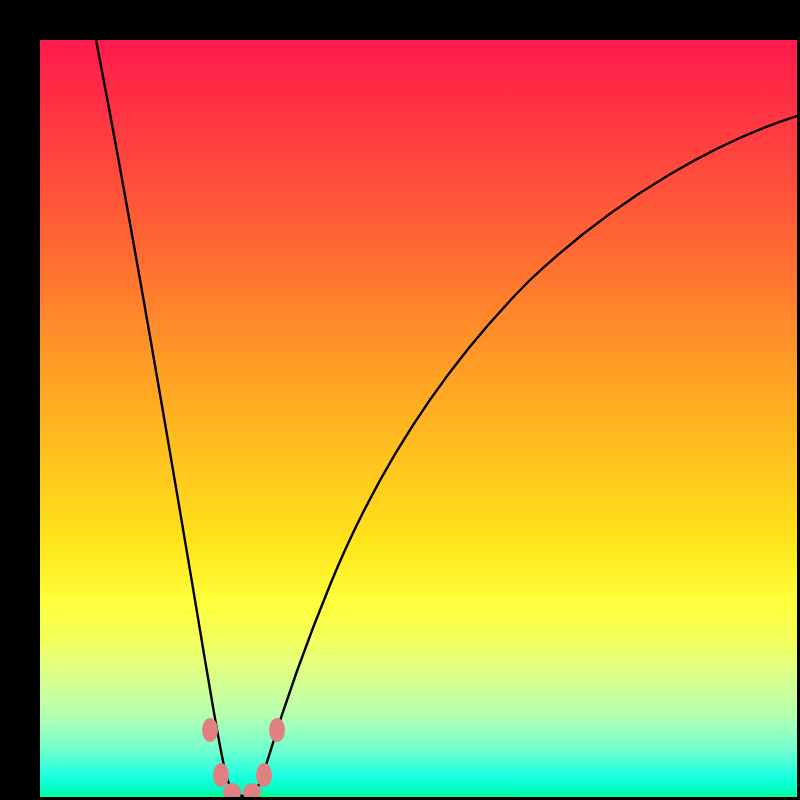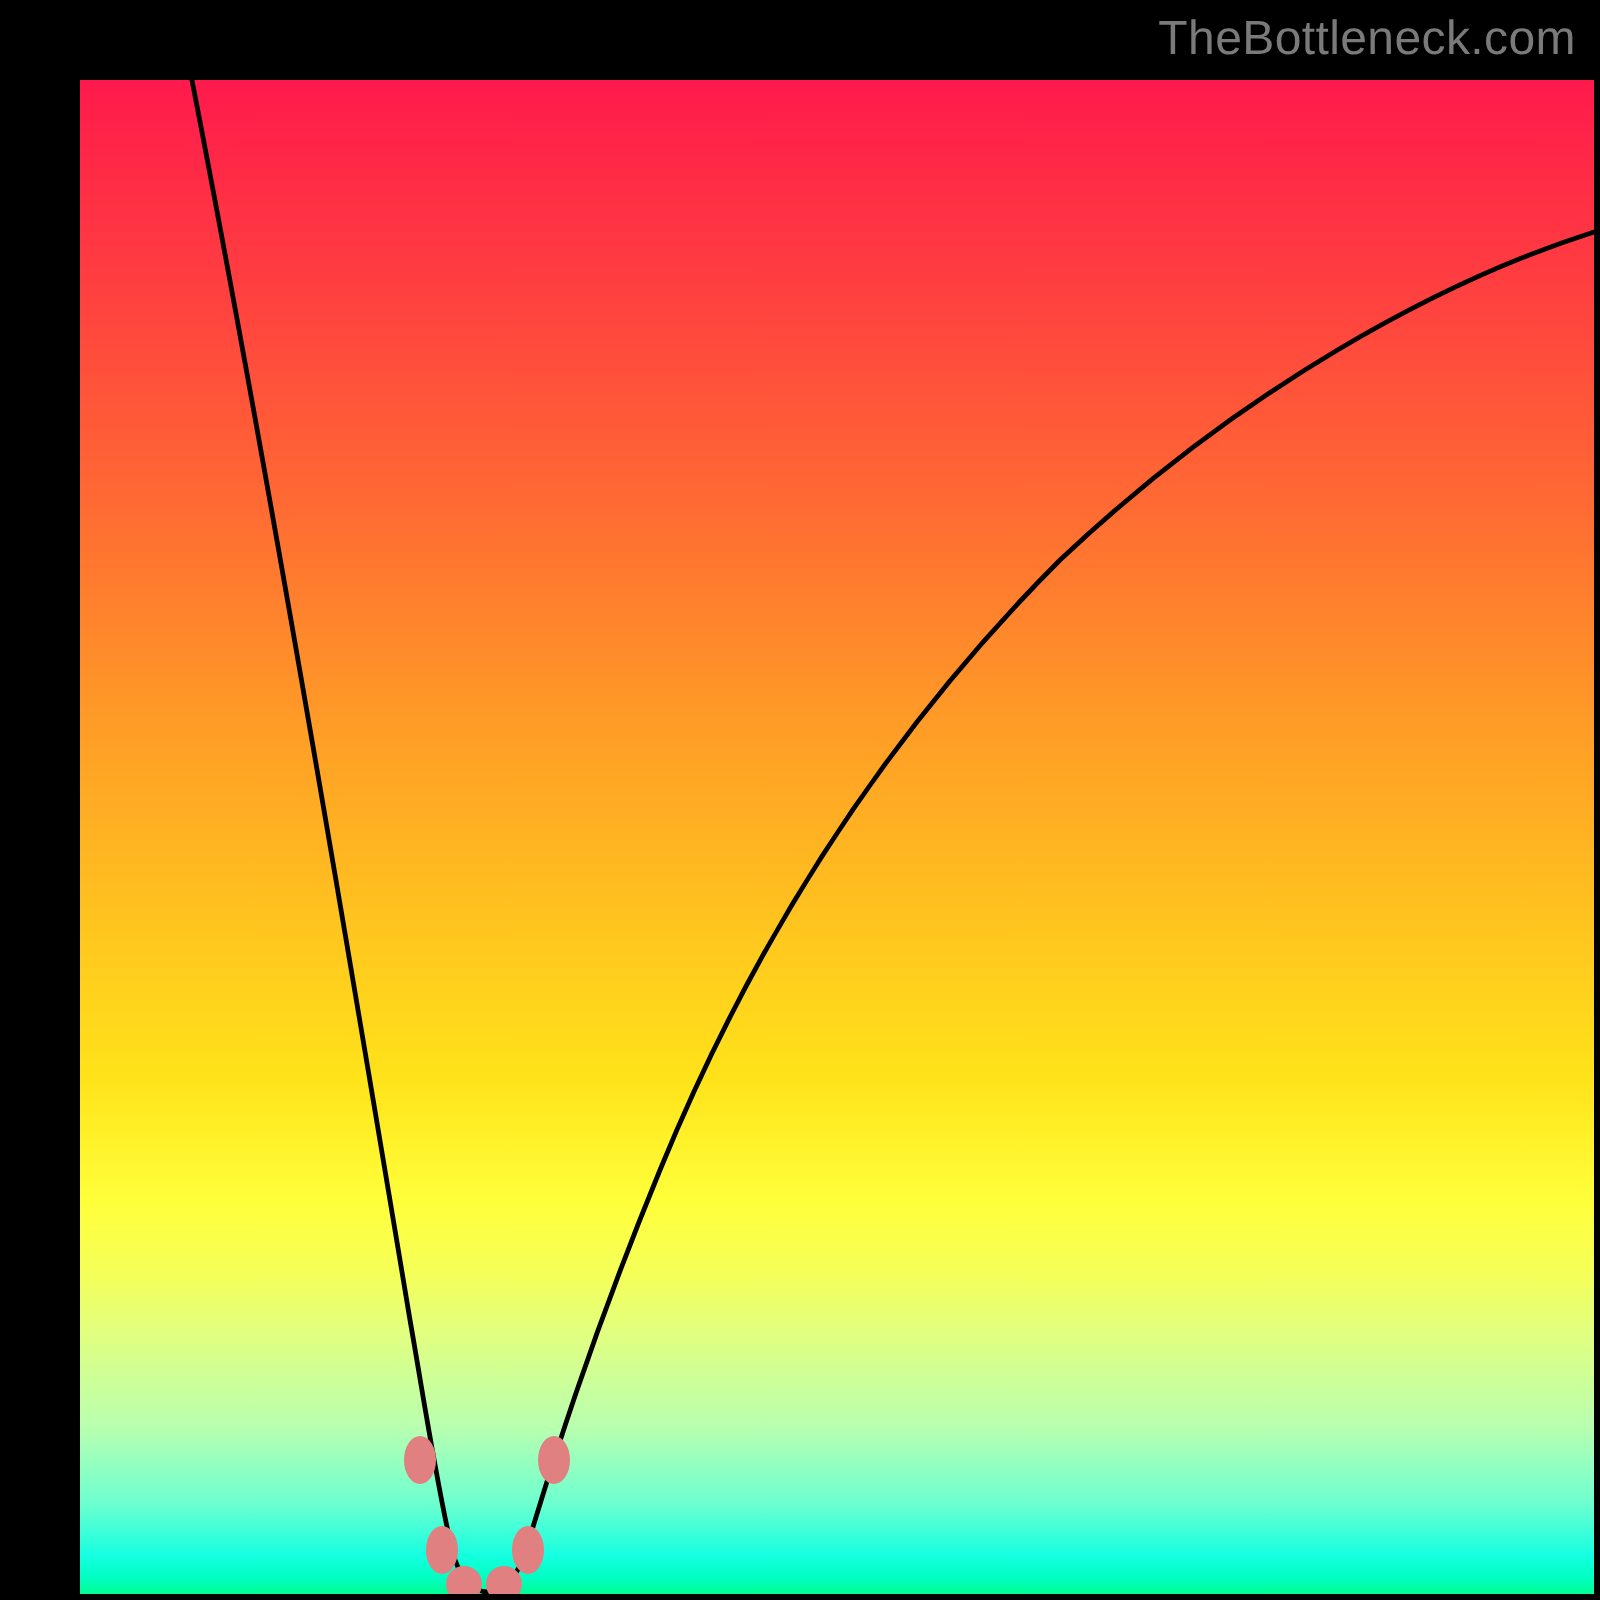--- a/index.html
+++ b/index.html
@@ -73,21 +73,20 @@
   .marker {
     fill: #e08080;
     stroke: none;
   }
 </style>
 </head>
 <body>
 
 <div class="frame">
 
-  <div class="watermark">TheBottleneck.com</div>
 
   <div class="plot">
     <svg class="curve" viewBox="0 0 757 757" preserveAspectRatio="none">
       <path class="curve-path" d="M 55 -5
                C 95 200, 140 470, 165 620
                C 172 660, 178 700, 186 735
                C 190 750, 196 756, 204 756
                C 212 756, 218 750, 223 735
                C 235 695, 255 630, 290 545
                C 335 435, 400 330, 490 240

